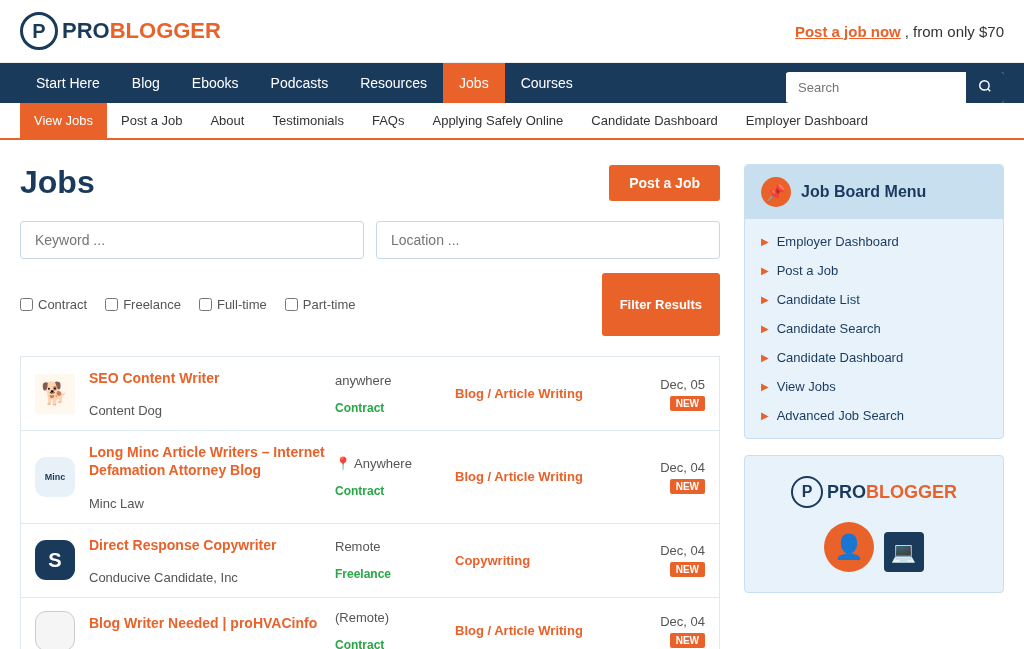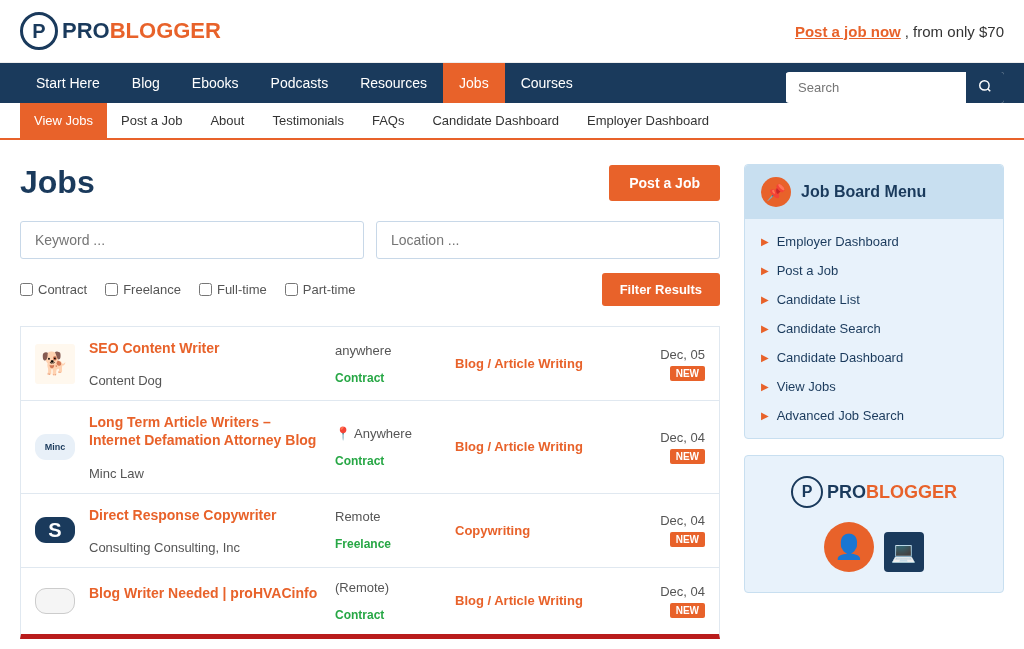--- a/index.html
+++ b/index.html
@@ -88,21 +88,21 @@
     
     .filter-row {
       display: flex; align-items: center; gap: 18px; margin-bottom: 20px;
     }
     .filter-row label {
       display: flex; align-items: center; gap: 5px; cursor: pointer; font-size: 13px; color: #555;
     }
     .filter-row input[type=checkbox] { cursor: pointer; }
     .filter-btn {
       margin-left: auto; background: #e8622a; color: #fff; border: none;
-      padding: 9px 18px; font-size: 13px; font-weight: bold;
+      padding: 24px 18px; font-size: 13px; font-weight: bold;
       border-radius: 3px; cursor: pointer;
     }
 
     
     .job-list { display: flex; flex-direction: column; gap: 0; }
     .job-item {
       display: grid;
       grid-template-columns: 44px 1fr 110px 160px 80px;
       align-items: center;
       border: 1px solid #e0e8f0;
@@ -112,21 +112,21 @@
       background: #fff;
     }
     .job-item:last-child { border-bottom: 5px solid #b91c1c; }
 
     .job-logo {
       width: 40px; height: 40px; object-fit: contain;
       display: flex; align-items: center; justify-content: center;
       font-size: 18px; background: #f0f0f0; border-radius: 3px;
     }
     .job-logo-placeholder {
-      width: 40px; height: 26px; background: #f0f0f0;
+      width: 40px; height: 40px; background: #f0f0f0;
       border-radius: 11px; display: flex; align-items: center;
       justify-content: center; font-size: 10px; color: #999;
     }
 
     .job-main-info { display: flex; flex-direction: column; gap: 16px; }
     .job-title-link {
       color: #e8622a; font-weight: bold; text-decoration: none;
       font-size: 14px; line-height: 1.3;
     }
     .job-company { color: #555; font-size: 13px; }
@@ -219,20 +219,21 @@
     </button>
   </div>
 </nav>
 
 <nav class="sub-nav">
   <a class="active">View Jobs</a>
   <a>Post a Job</a>
   <a>About</a>
   <a>Testimonials</a>
   <a>FAQs</a>
+  <a>Applying Safely Online</a>
   <a>Candidate Dashboard</a>
   <a>Employer Dashboard</a>
 </nav>
 
 <div class="content-wrapper">
 
   <div class="main-content">
 
     <div class="page-title-row">
       <h1 class="page-title">Jobs</h1>
@@ -279,39 +280,39 @@
         <a class="job-category-link">Blog / Article Writing</a>
         <div class="job-date-col">
           <span class="job-date">Dec, 05</span>
           <span class="new-badge">NEW</span>
         </div>
       </div>
 
       <div class="job-item">
         <div class="job-logo-placeholder" style="background:#e8f0f8; font-size:9px; color:#1a3a5c; font-weight:bold;">Minc</div>
         <div class="job-main-info">
-          <a class="job-title-link">Long Term Article Writers – Internet Defamation Attorney Blog</a>
+          <a class="job-title-link">Long Minc Article Writers – Internet Defamation Attorney Blog</a>
           <span class="job-company">Minc Law</span>
         </div>
         <div class="job-location">
           <span class="job-location-text">📍 Anywhere</span>
           <span class="job-type-badge">Contract</span>
         </div>
         <a class="job-category-link">Blog / Article Writing</a>
         <div class="job-date-col">
           <span class="job-date">Dec, 04</span>
           <span class="new-badge">NEW</span>
         </div>
       </div>
 
       <div class="job-item">
         <div class="job-logo-placeholder" style="background:#1a3a5c; color:#fff; font-size:20px; font-weight:bold;">S</div>
         <div class="job-main-info">
           <a class="job-title-link">Direct Response Copywriter</a>
-          <span class="job-company">Consulting Consulting, Inc</span>
+          <span class="job-company">Conducive Candidate, Inc</span>
         </div>
         <div class="job-location">
           <span class="job-location-text">Remote</span>
           <span class="job-type-badge">Freelance</span>
         </div>
         <a class="job-category-link">Copywriting</a>
         <div class="job-date-col">
           <span class="job-date">Dec, 04</span>
           <span class="new-badge">NEW</span>
         </div>

